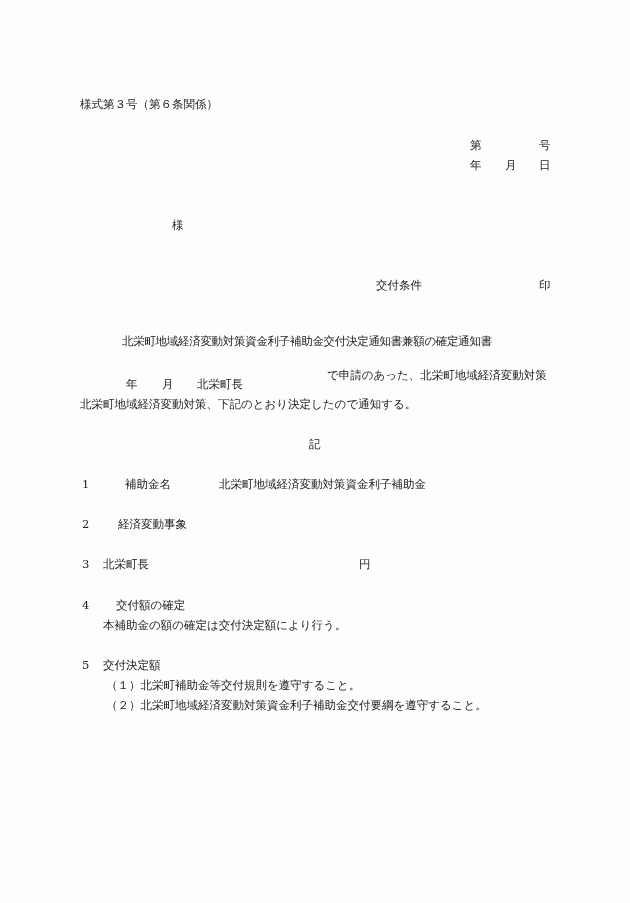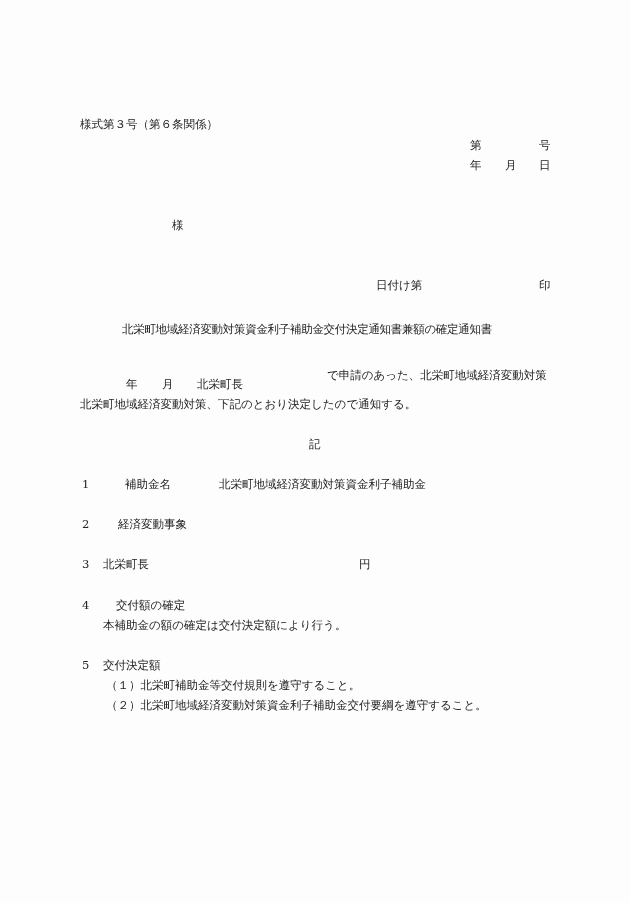--- a/index.html
+++ b/index.html
@@ -11,34 +11,34 @@
     color: #222;
     position: relative;
     overflow: hidden;
   }
   .t { position: absolute; white-space: nowrap; line-height: 14px; }
 </style>
 </head>
 <body>
 
 <div>
-  <div class="t" style="left:80px;top:97px;margin-top:20px;">様式第３号（第６条関係）</div>
+  <div class="t" style="left:80px;top:97px;">様式第３号（第６条関係）</div>
 
   <div class="t" style="left:470px;top:138px;">第</div>
   <div class="t" style="left:539px;top:138px;">号</div>
   <div class="t" style="left:470px;top:158px;">年</div>
   <div class="t" style="left:505px;top:158px;">月</div>
   <div class="t" style="left:539px;top:158px;">日</div>
 
   <div class="t" style="left:172px;top:218px;">様</div>
 
-  <div class="t" style="left:376px;top:278px;">日付け第</div>
+  <div class="t" style="left:376px;top:278px;">交付条件</div>
   <div class="t" style="left:539px;top:278px;">印</div>
 
-  <div class="t" style="left:122px;top:322px;letter-spacing:-0.3px;">北栄町地域経済変動対策資金利子補助金交付決定通知書兼額の確定通知書</div>
+  <div class="t" style="left:122px;top:334px;letter-spacing:-0.3px;">北栄町地域経済変動対策資金利子補助金交付決定通知書兼額の確定通知書</div>
 
   <div class="t" style="left:126px;top:377px;">年</div>
   <div class="t" style="left:162px;top:377px;">月</div>
   <div class="t" style="left:197px;top:377px;">北栄町長</div>
   <div class="t" style="left:327px;top:368px;">で申請のあった、北栄町地域経済変動対策</div>
   <div class="t" style="left:80px;top:397px;">北栄町地域経済変動対策、下記のとおり決定したので通知する。</div>
 
   <div class="t" style="left:309px;top:437px;">記</div>
 
   <div class="t" style="left:82px;top:477px;">1</div>

